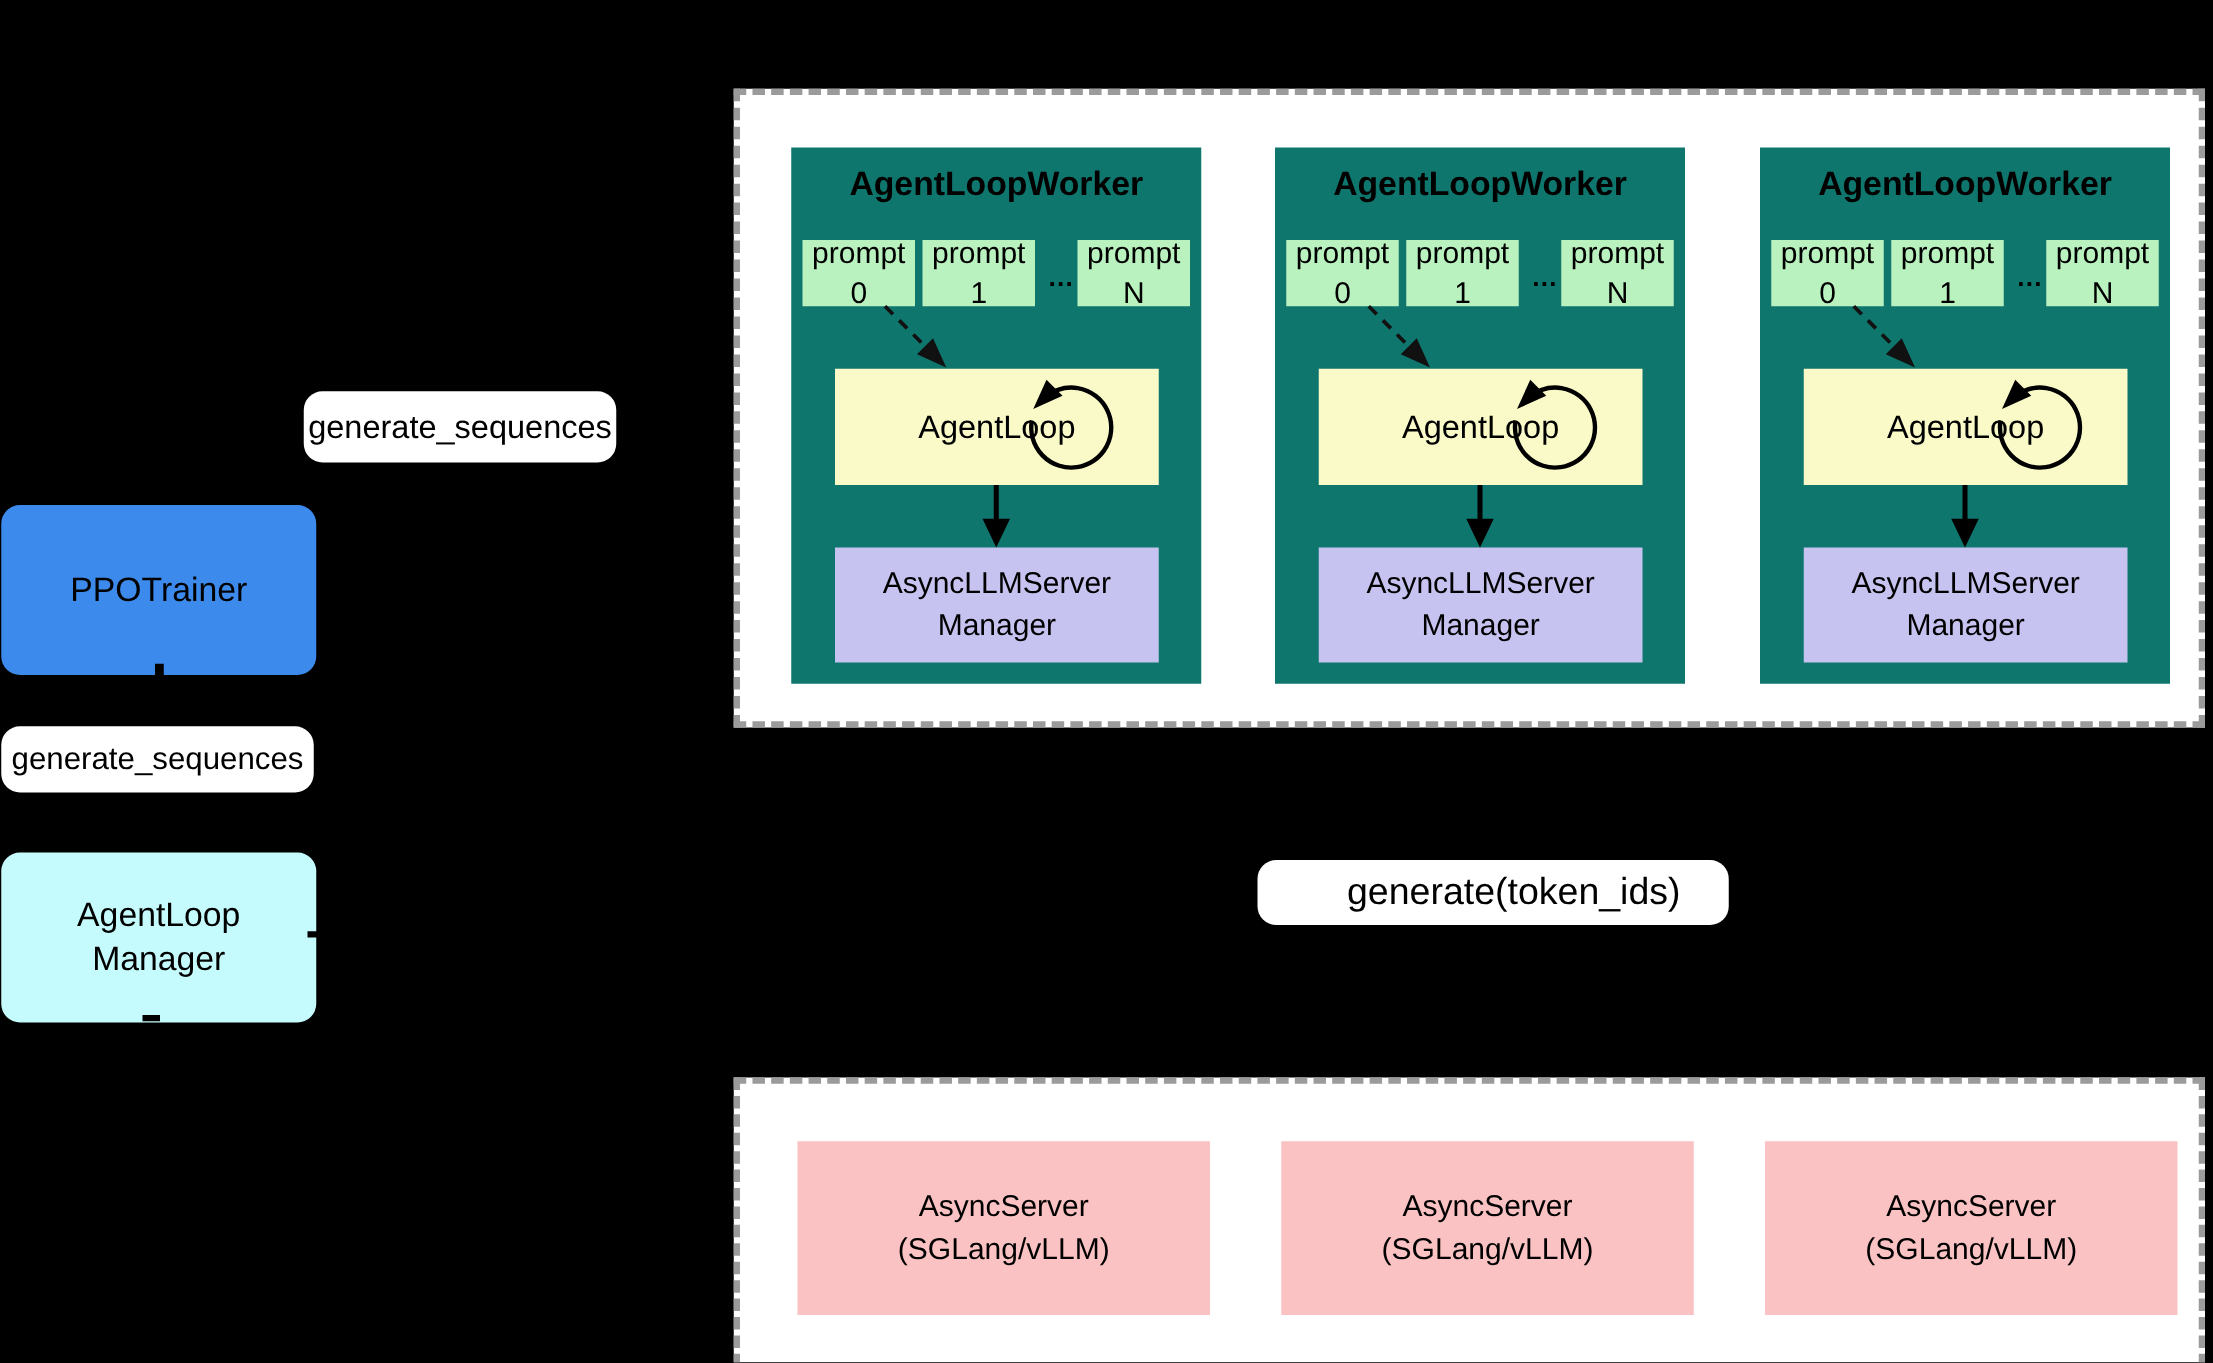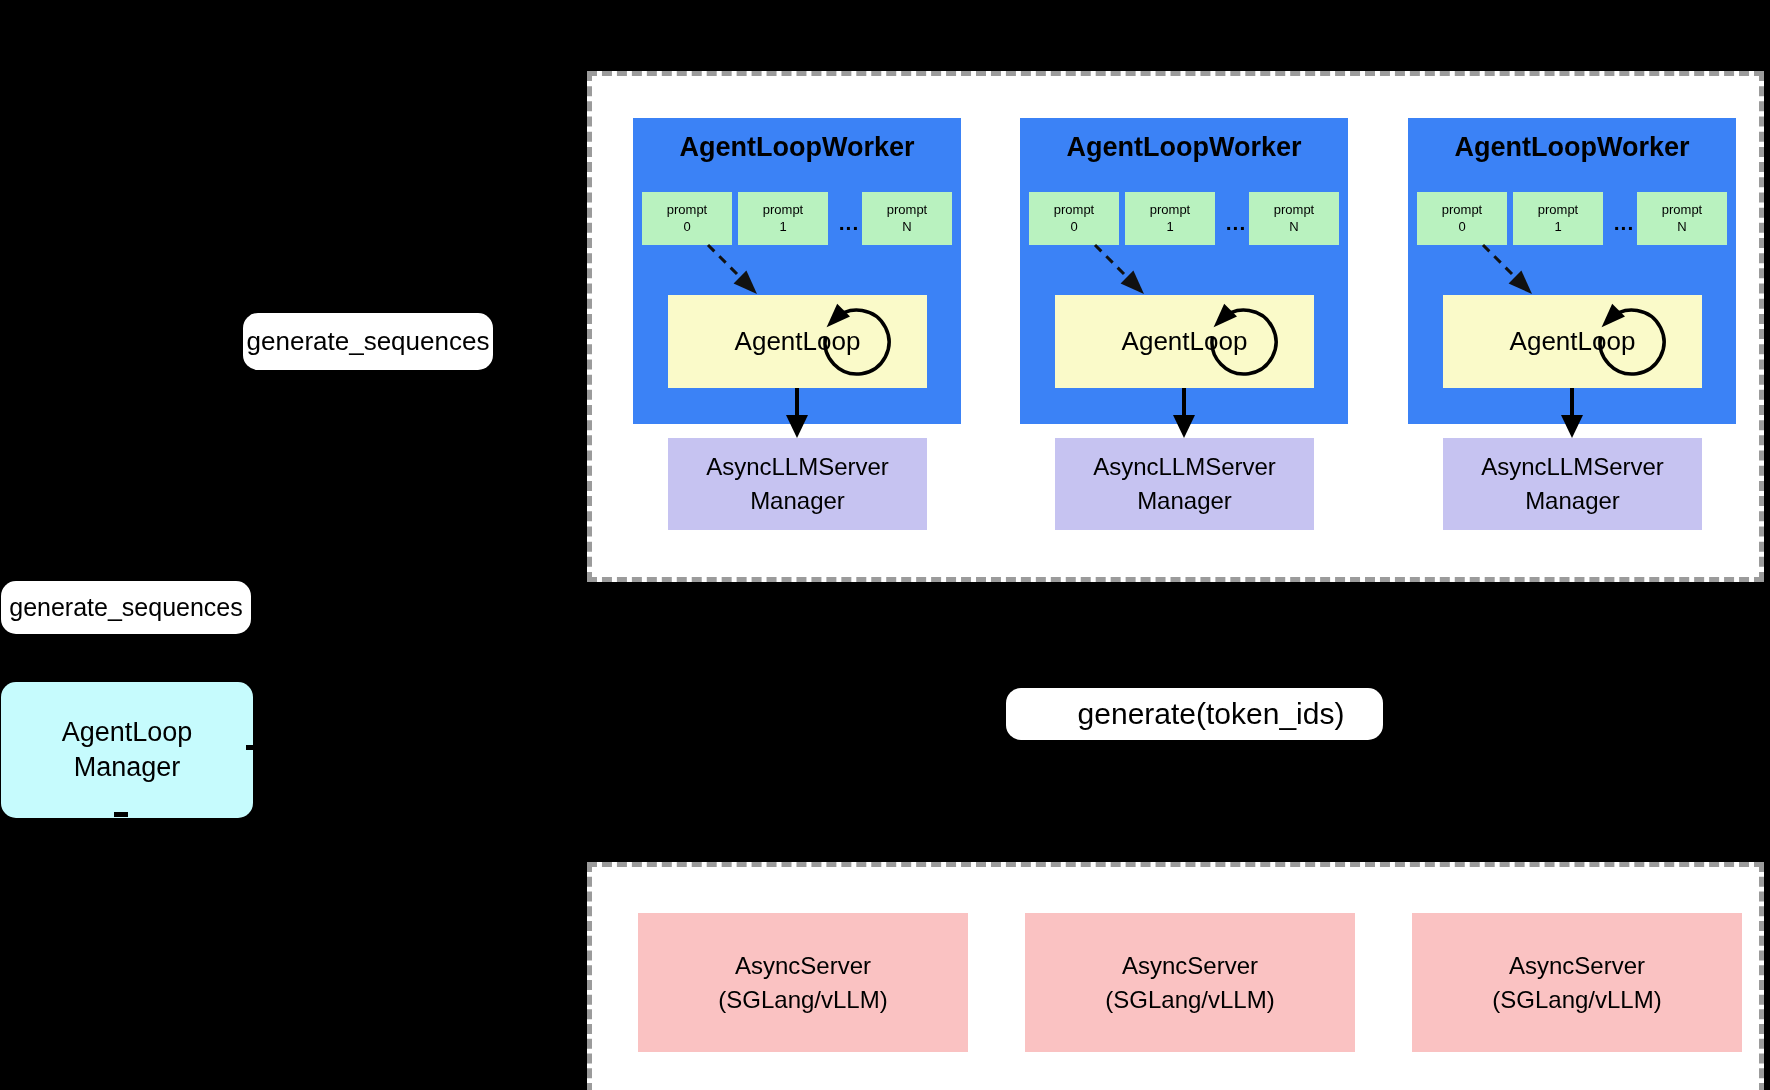--- a/index.html
+++ b/index.html
@@ -16,44 +16,45 @@
   .lbl-mid{left:1px;top:581px;width:250px;height:53px;font-size:25px;}
   .alm{left:1px;top:682px;width:252px;height:136px;background:#c6fbfd;font-size:27px;line-height:1.3;}
   .lbl-init{left:165px;top:950px;width:258px;height:52px;font-size:25px;}
   .genlbl{left:1006px;top:688px;width:344px;height:52px;background:#ffffff;font-size:30px;padding-left:33px;}
   .cluster{
     position:absolute;left:587px;width:1177px;background:#ffffff;
     border:5px dashed #9b9b9b;box-sizing:border-box;
   }
   .cluster.top{top:71px;height:511px;}
   .cluster.bottom{top:862px;height:290px;}
-  .worker{position:absolute;top:42px;width:328px;height:306px;background:#3b82f6;}
+  .worker{position:absolute;top:42px;width:328px;height:429px;background:#0f766e;}
   .w0{left:41px;} .w1{left:428px;} .w2{left:816px;}
   .worker-title{position:absolute;left:0;top:12px;width:328px;height:34px;font-size:27px;font-weight:bold;}
-  .prompt{position:absolute;top:74px;width:90px;height:53px;background:#b9f2bf;font-size:13px;line-height:1.3;}
+  .prompt{position:absolute;top:74px;width:90px;height:53px;background:#b9f2bf;font-size:24px;line-height:1.3;}
   .p0{left:9px;} .p1{left:105px;} .pN{left:229px;}
   .dots{position:absolute;left:196px;top:88px;width:40px;height:34px;font-size:21px;font-weight:bold;letter-spacing:1px;}
   .agentloop{position:absolute;left:35px;top:177px;width:259px;height:93px;background:#fafac9;font-size:26px;}
   .llmgr{position:absolute;left:35px;top:320px;width:259px;height:92px;background:#c6c3f1;font-size:24px;line-height:1.4;}
   .wsvg{position:absolute;left:0;top:0;width:328px;height:429px;pointer-events:none;}
   .server{position:absolute;top:46px;width:330px;height:139px;background:#fac2c2;font-size:24px;line-height:1.4;}
   .s0{left:46px;} .s1{left:433px;} .s2{left:820px;}
   .tick{position:absolute;background:#000;}
   .tick-ppo{left:124px;top:531px;width:7px;height:9px;}
   .tick-alm-right{left:246px;top:745px;width:13px;height:5px;}
   .tick-alm-bottom{left:114px;top:812px;width:14px;height:5px;}
   .line2{display:block;}
 </style>
 </head>
 <body>
 
 <div class="canvas">
 
   <div class="abs flexc whitelabel lbl-top">generate_sequences</div>
 
+  <div class="abs flexc ppo">PPOTrainer</div>
 
   <div class="abs flexc whitelabel lbl-mid">generate_sequences</div>
 
   <div class="abs flexc col alm">
     <span class="line2">AgentLoop</span>
     <span class="line2">Manager</span>
   </div>
 
 
   <div class="tick tick-ppo"></div>

